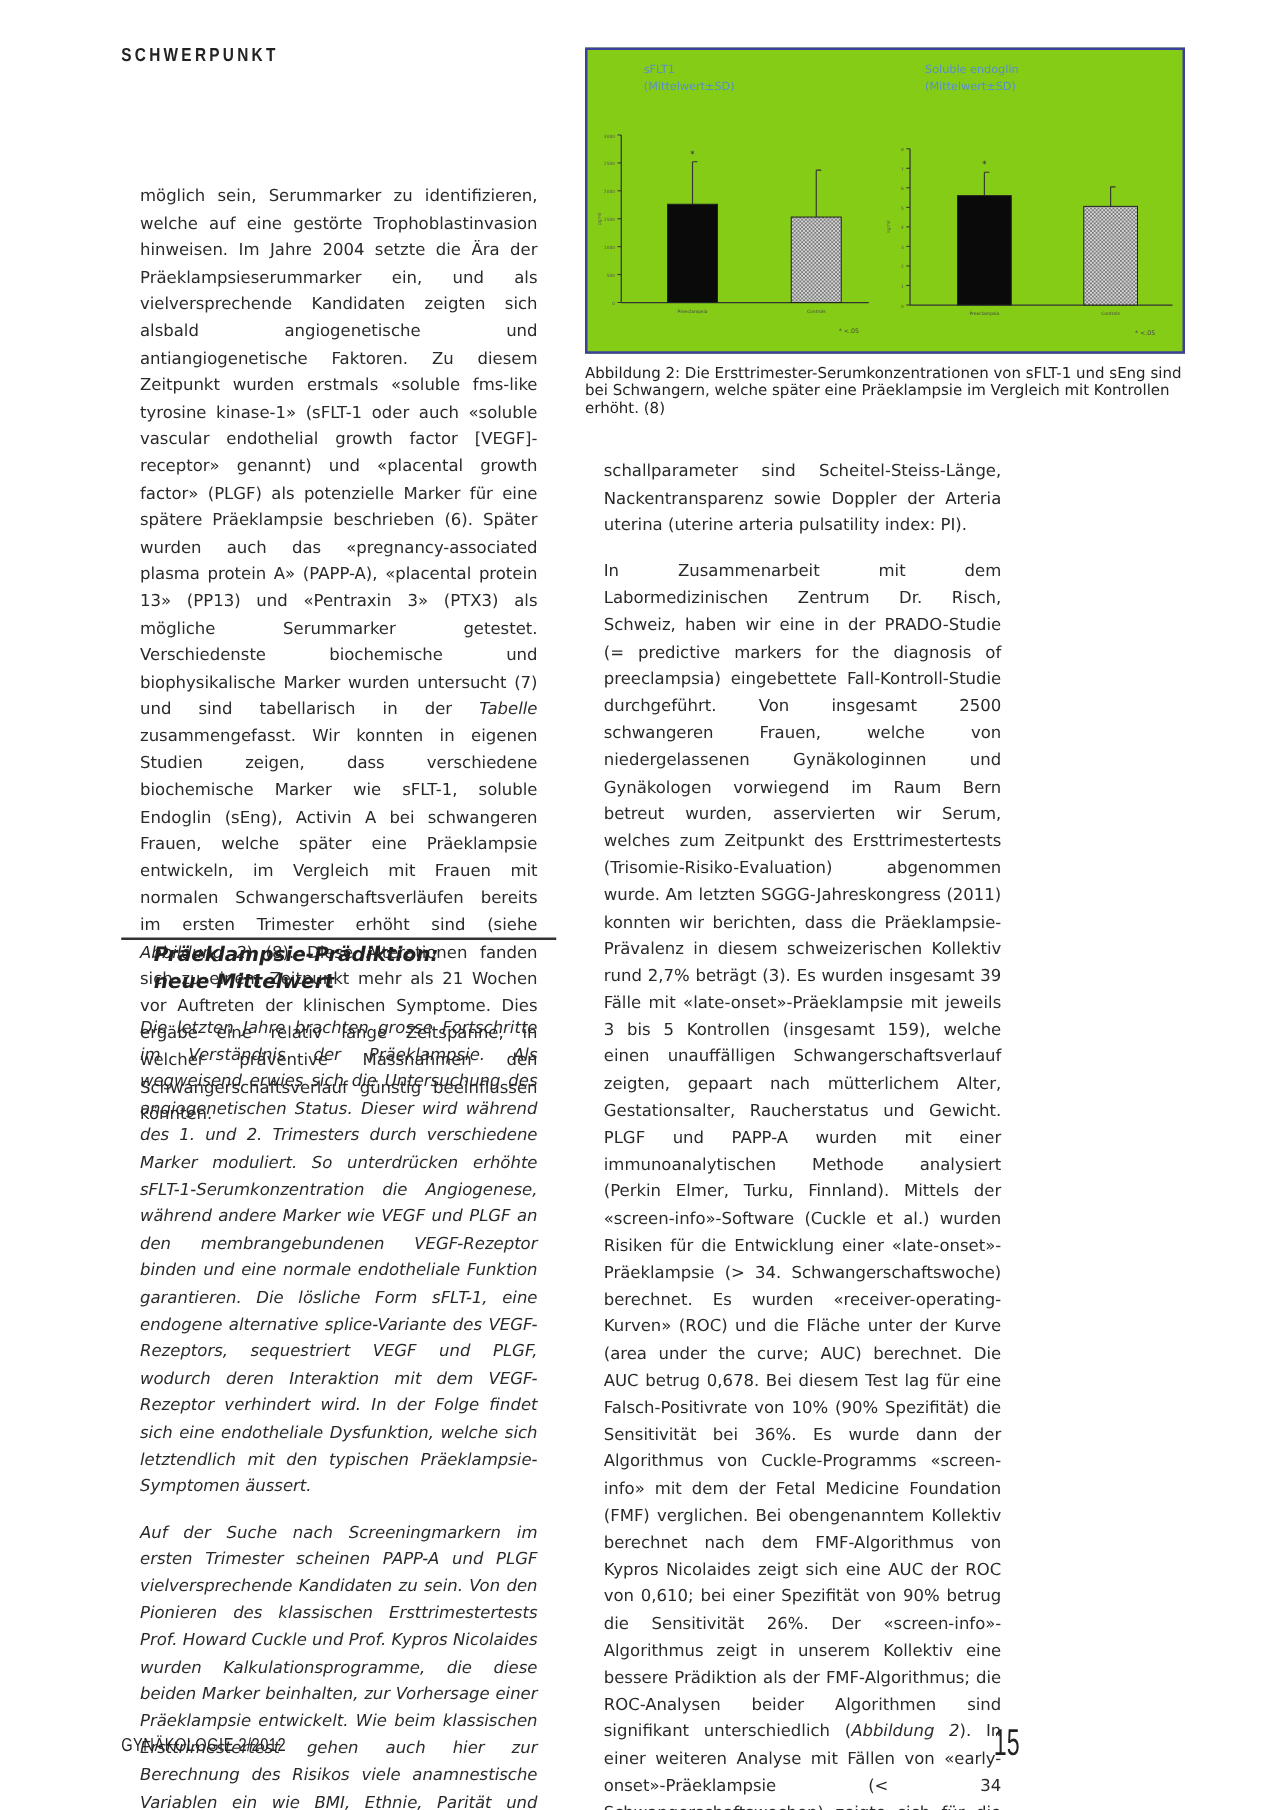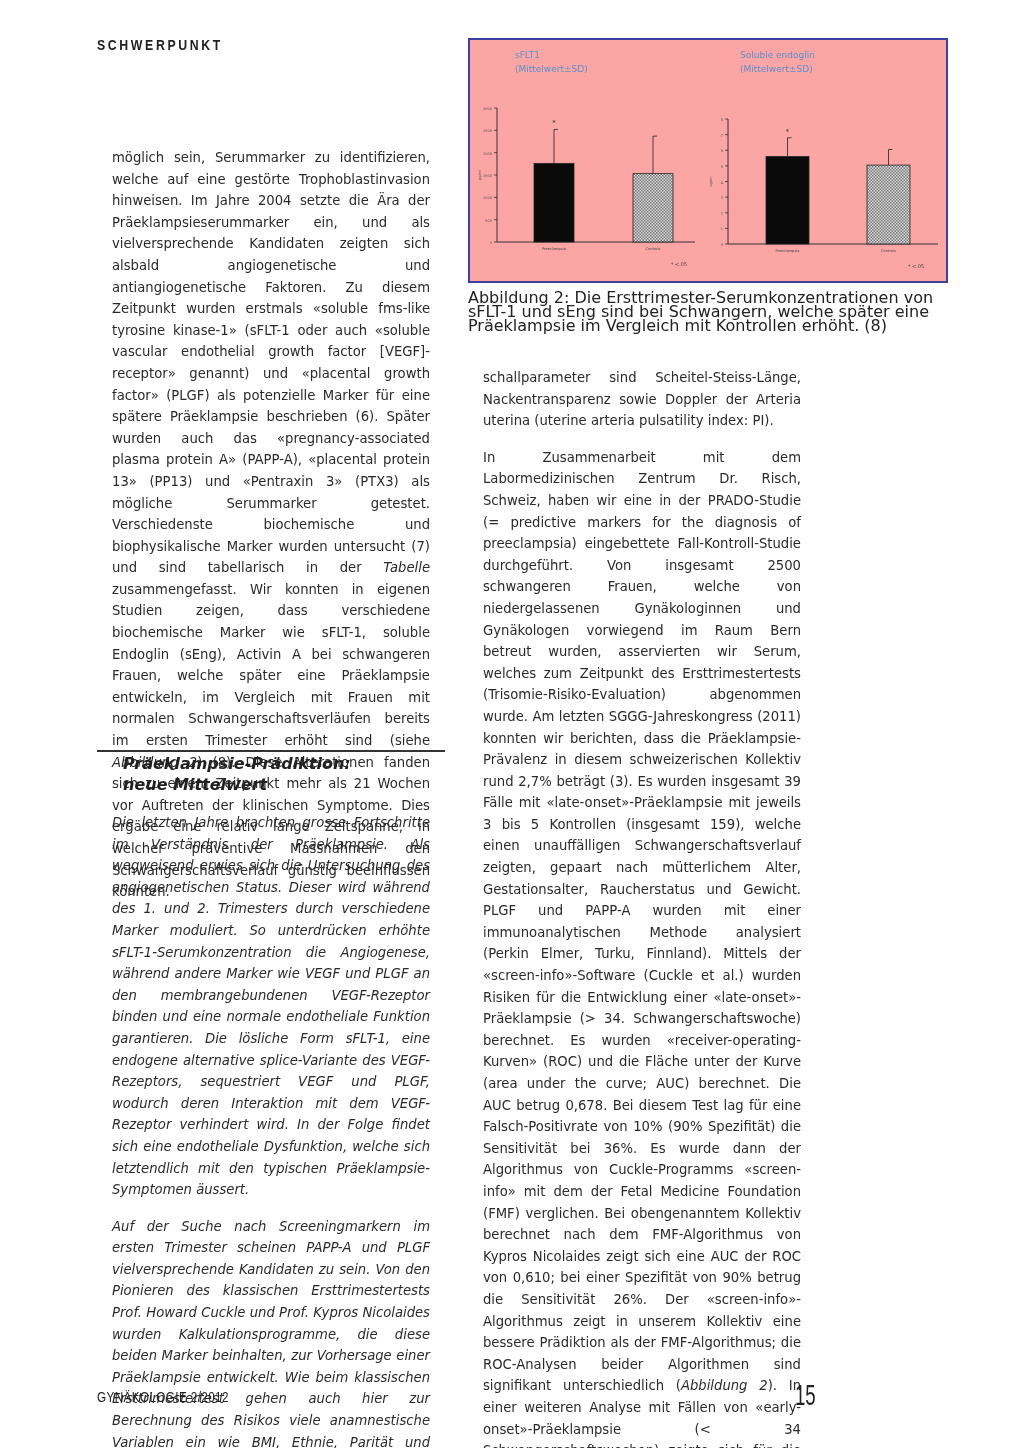--- a/index.html
+++ b/index.html
@@ -9,22 +9,22 @@
            font-size: 15px; letter-spacing: 3.2px; color: #222; font-weight: bold; transform: scaleX(0.82); transform-origin: left; }
     .col { position: absolute; font-size: 13.2px; line-height: 21.6px; text-align: justify; }
     .col p { margin: 15px; }
     .col-left { left: 97px; top: 132px; width: 348px; }
     .col-right-top { left: 468px; top: 352px; width: 348px; }
     .col-left-2 { left: 97px; top: 797px; width: 348px; font-style: italic; }
     .heading-rule { position: absolute; left: 97px; top: 750px; width: 348px; height: 0; border-top: 2px solid #333; }
     .heading { position: absolute; left: 123px; top: 753px; font-family: "DejaVu Sans", sans-serif; font-weight: bold;
            font-style: italic; font-size: 16px; line-height: 21px; color: #222; }
     .figure { position: absolute; left: 468px; top: 38px; width: 480px; height: 245px;
-           border: 2px solid #3c3f9e; box-sizing: border-box; background: #fca5a5; }
-    .caption { position: absolute; left: 468px; top: 291px; width: 485px; font-size: 16px; line-height: 14.2px; color: #222; }
+           border: 2px solid #3c3f9e; box-sizing: border-box; background: #84cc16; }
+    .caption { position: absolute; left: 468px; top: 291px; width: 485px; font-size: 12px; line-height: 14.2px; color: #222; }
     .footer-left { position: absolute; left: 97px; top: 1388px; font-family: "Liberation Sans", sans-serif; font-size: 15px;
            letter-spacing: 0.5px; color: #222; transform: scaleX(0.78); transform-origin: left; }
     .footer-right { position: absolute; left: 795px; top: 1378px; font-family: "Liberation Sans", sans-serif; font-size: 30px;
            color: #222; transform: scaleX(0.62); transform-origin: left; }
     em { font-style: italic; }
     svg text { font-family: "DejaVu Sans", sans-serif; }
   </style>
 </head>
 <body>
 

